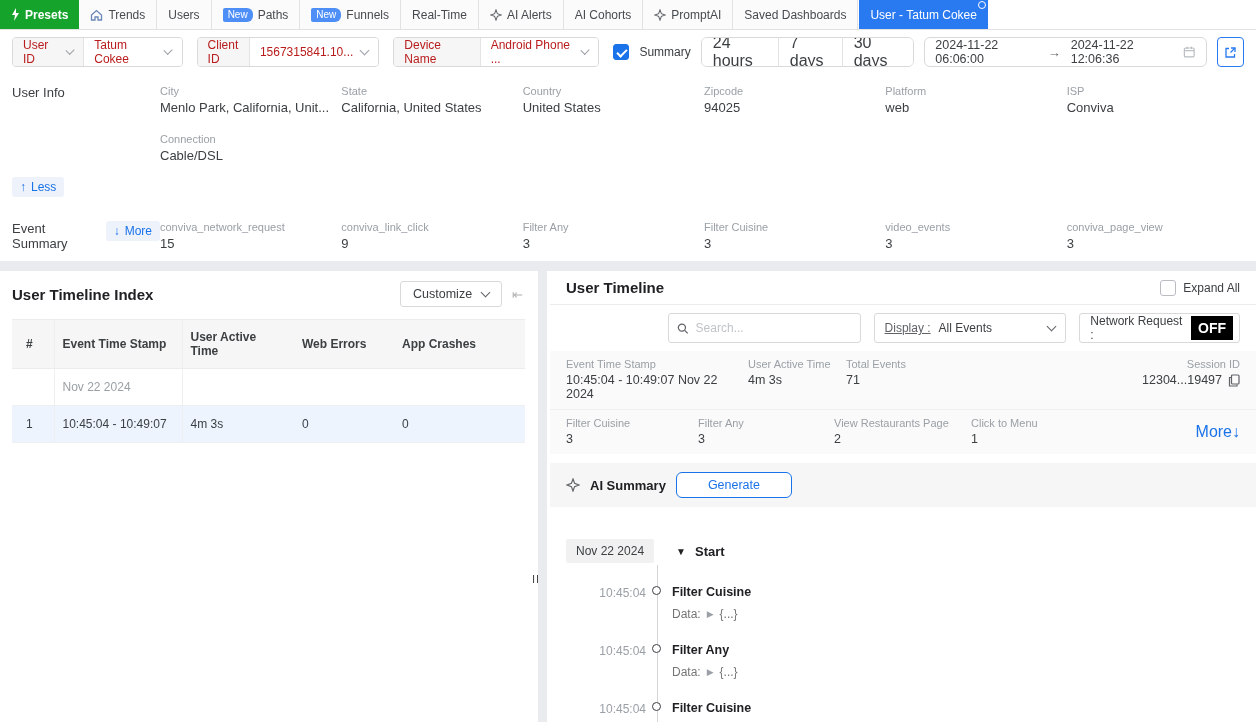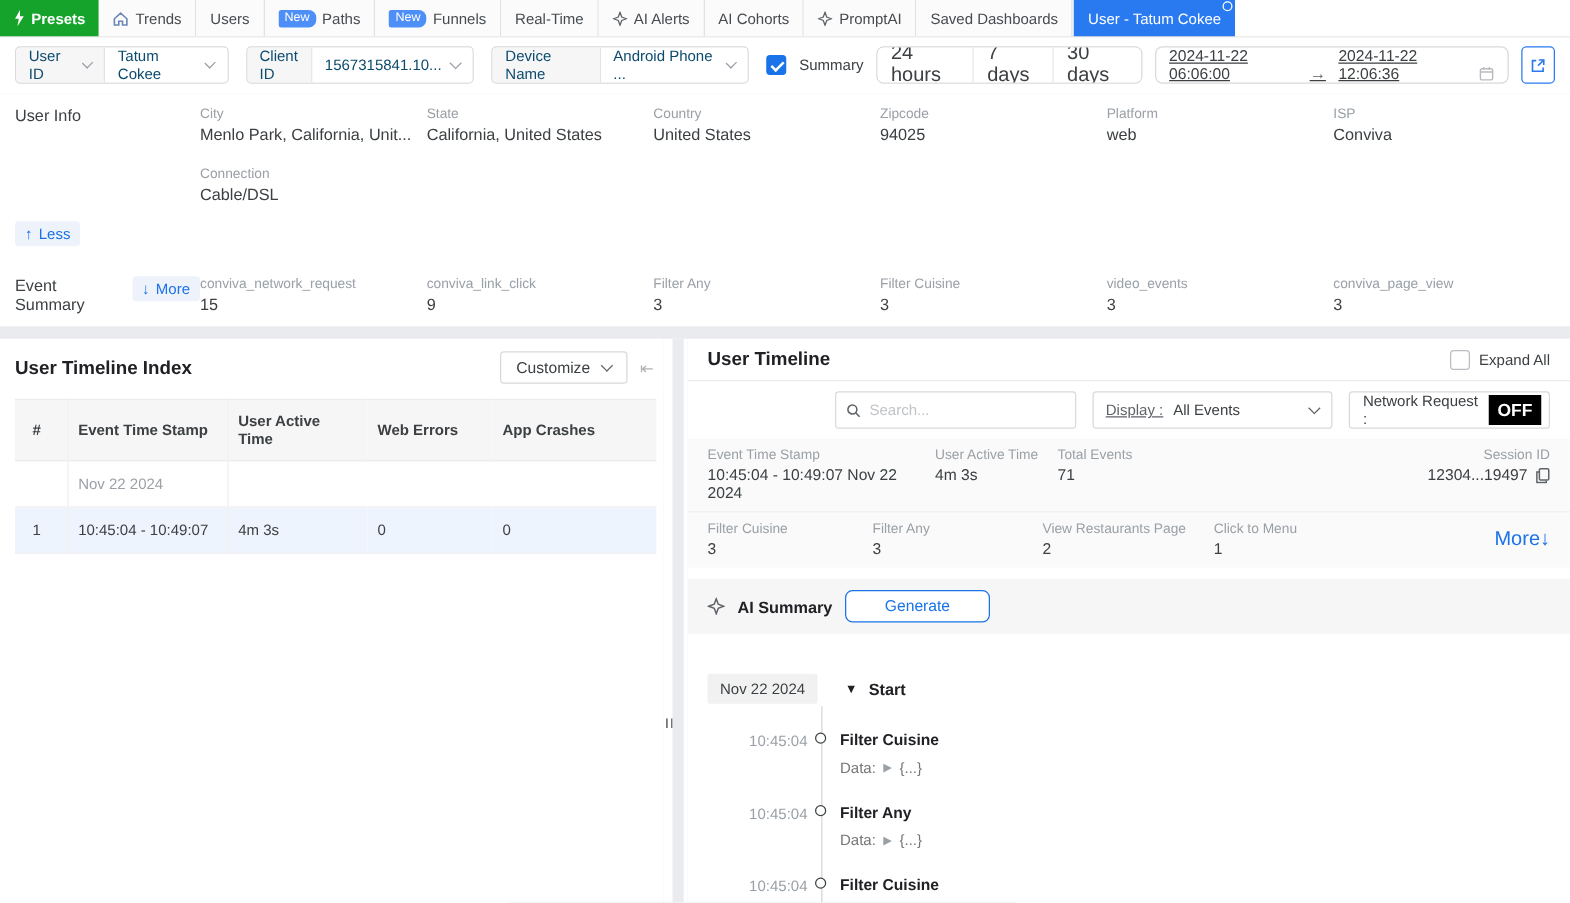--- a/index.html
+++ b/index.html
@@ -13,35 +13,35 @@
   .nav-item.presets { background:#16a32b; color:#fff; font-weight:bold; border-right:none; }
   .nav-item.active-tab { background:#2979f0; color:#fff; border-right:none; position:relative; margin-left:1px; }
   .nav-rest { flex:1; background:#fff; }
   .badge-new { background:#4d8ff7; color:#fff; font-size:10px; padding:1px 5px 2px; border-radius:2px 6px 6px 2px; }
   .tab-close { position:absolute; top:1px; right:2px; width:8px; height:8px; border:1px solid #fff; border-radius:50%; }
   .icon-svg { display:inline-block; vertical-align:middle; }
 
   
   .filterbar { background:#fff; padding:7px 12px 8px; display:flex; align-items:center; gap:14px; }
   .fgroup { display:flex; border:1px solid #d9d9d9; border-radius:4px; overflow:hidden; height:30px; }
-  .fseg { display:flex; align-items:center; gap:8px; padding:0 10px; font-size:12px; color:#0c4a6e; background:#fff; }
+  .fseg { display:flex; align-items:center; gap:8px; padding:0 10px; font-size:12px; color:#b91c1c; background:#fff; }
   .fseg.lbl { background:#f6f6f6; border-right:1px solid #e3e3e3; }
   .chev { width:7px; height:7px; border-right:1.4px solid #9aa0a6; border-bottom:1.4px solid #9aa0a6;
     transform:rotate(45deg); margin-top:-4px; }
   .chev.dark { border-color:#5f6368; }
   .fb-right { margin-left:auto; display:flex; align-items:center; gap:10px; }
   .cb { width:16px; height:16px; border:1px solid #b9bdc2; border-radius:3px; background:#fff; position:relative; flex:none; }
   .cb.checked { background:#1a73e8; border-color:#1a73e8; }
   .cb.checked::after { content:''; position:absolute; left:5px; top:2px; width:4px; height:8px;
     border-right:2px solid #fff; border-bottom:2px solid #fff; transform:rotate(45deg); }
   .cb-label { font-size:12px; color:#3c4043; }
   .rangegrp { display:flex; border:1px solid #d9d9d9; border-radius:6px; overflow:hidden; height:30px; }
   .rangegrp .rbtn { padding:0 11px; font-size:16px; display:flex; align-items:center; background:#fff; border-right:1px solid #e3e3e3; cursor:pointer; }
   .rangegrp .rbtn:last-child { border-right:none; }
-  .datebox { display:flex; align-items:flex-end; gap:10px; border:1px solid #d9d9d9; border-radius:6px; height:30px; padding:0 10px; font-size:12.5px; background:#fff;text-decoration:underline; }
+  .datebox { display:flex; align-items:center; gap:10px; border:1px solid #d9d9d9; border-radius:6px; height:30px; padding:0 10px; font-size:12.5px; background:#fff; }
   .date-arrow { color:#5f6368; font-size:13px; }
   .sharebtn { width:30px; height:30px; border:1px solid #2979f0; border-radius:4px; background:#fff;
     display:flex; align-items:center; justify-content:center; cursor:pointer; }
 
   
   .topsections { background:#fff; padding:2px 12px 10px; }
   .section { position:relative; display:flex; }
   .section-left { width:148px; flex:none; padding-top:8px; }
   .section-title { font-size:13px; color:#3c4043; }
   .chip-link { display:inline-flex; align-items:center; gap:5px; background:#edf2fb; color:#1a73e8;

